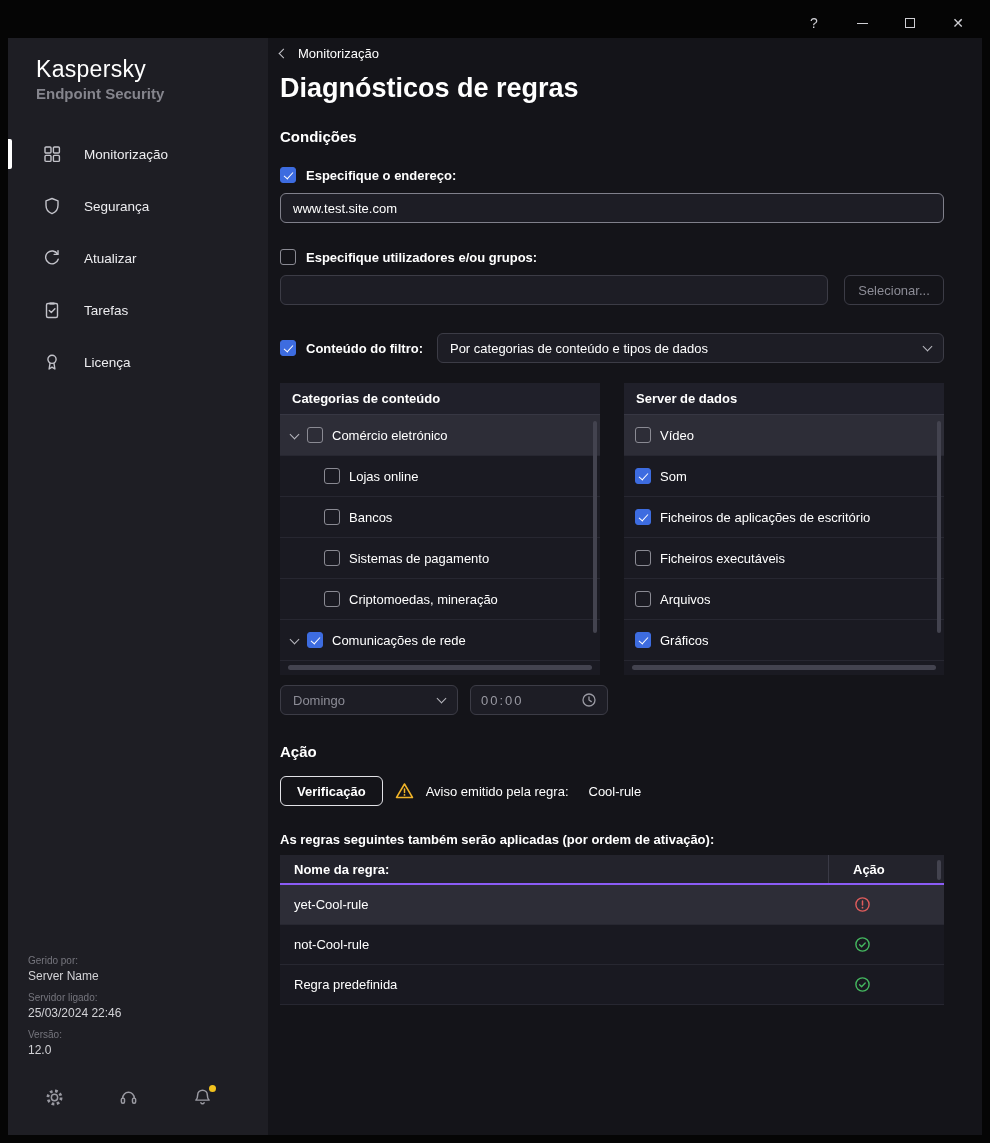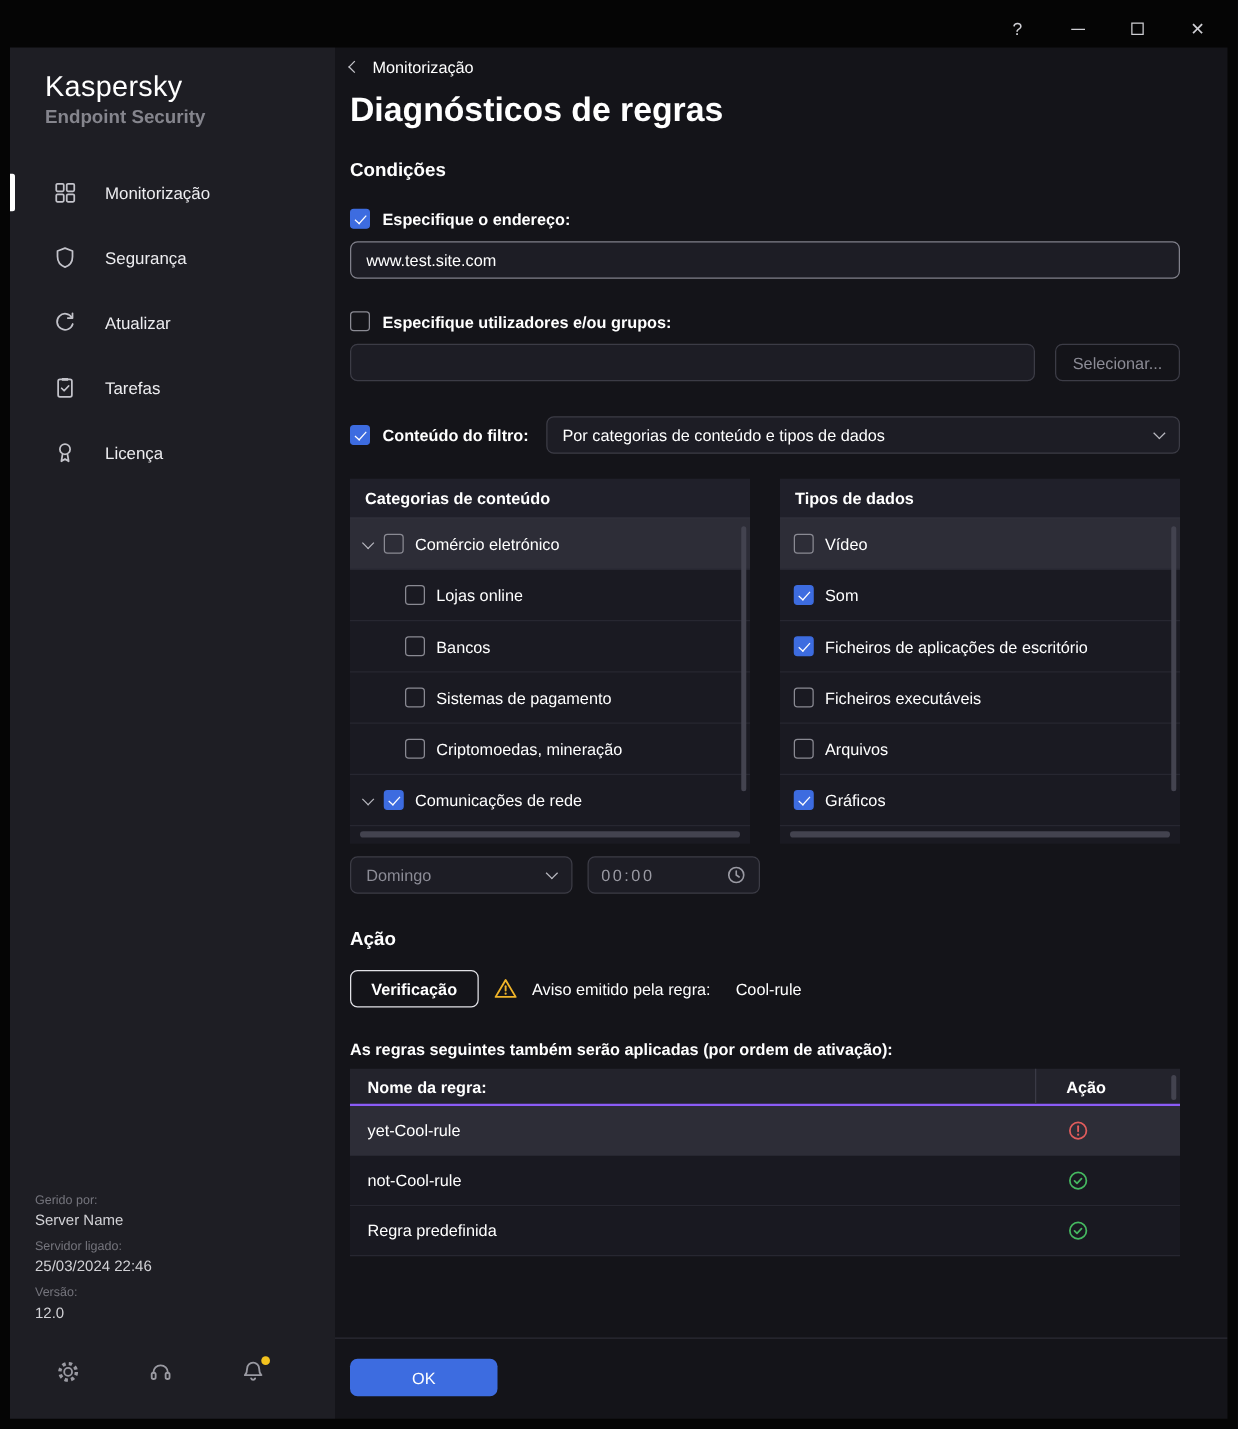--- a/index.html
+++ b/index.html
@@ -267,21 +267,21 @@
             <span class="cb" data-checked="true"></span>
             <span class="prow-label">Comunicações de rede</span>
           </div>
           <div class="hscroll">
               <span class="hthumb"></span>
             </div>
           <span class="vscroll"></span>
         </div>
 
         <div class="panel">
-          <div class="panel-header">Tipos de dados</div>
+          <div class="panel-header">Server de dados</div>
           <div class="prow highlight">
             <span class="cb" data-checked="false"></span>
             <span class="prow-label">Vídeo</span>
           </div>
           <div class="prow">
             <span class="cb" data-checked="true"></span>
             <span class="prow-label">Som</span>
           </div>
           <div class="prow">
             <span class="cb" data-checked="true"></span>
@@ -374,19 +374,15 @@
               <svg width="17" height="17" viewBox="0 0 17 17" fill="none">
                   <circle cx="8.5" cy="8.5" r="6.6" stroke="currentColor" stroke-width="1.4"></circle>
                   <path d="M5.6 8.7 l2 2 3.6-3.8" stroke="currentColor" stroke-width="1.4" stroke-linecap="round" stroke-linejoin="round"></path>
                 </svg>
             </span>
           </div>
         </div>
         <span class="tbl-vscroll"></span>
       </div>
 
-      <div class="main-footer">
-        <div class="divider"></div>
-        <button class="ok-btn">OK</button>
-      </div>
     </main>
   </div>
 </div>
 
 </body></html>

